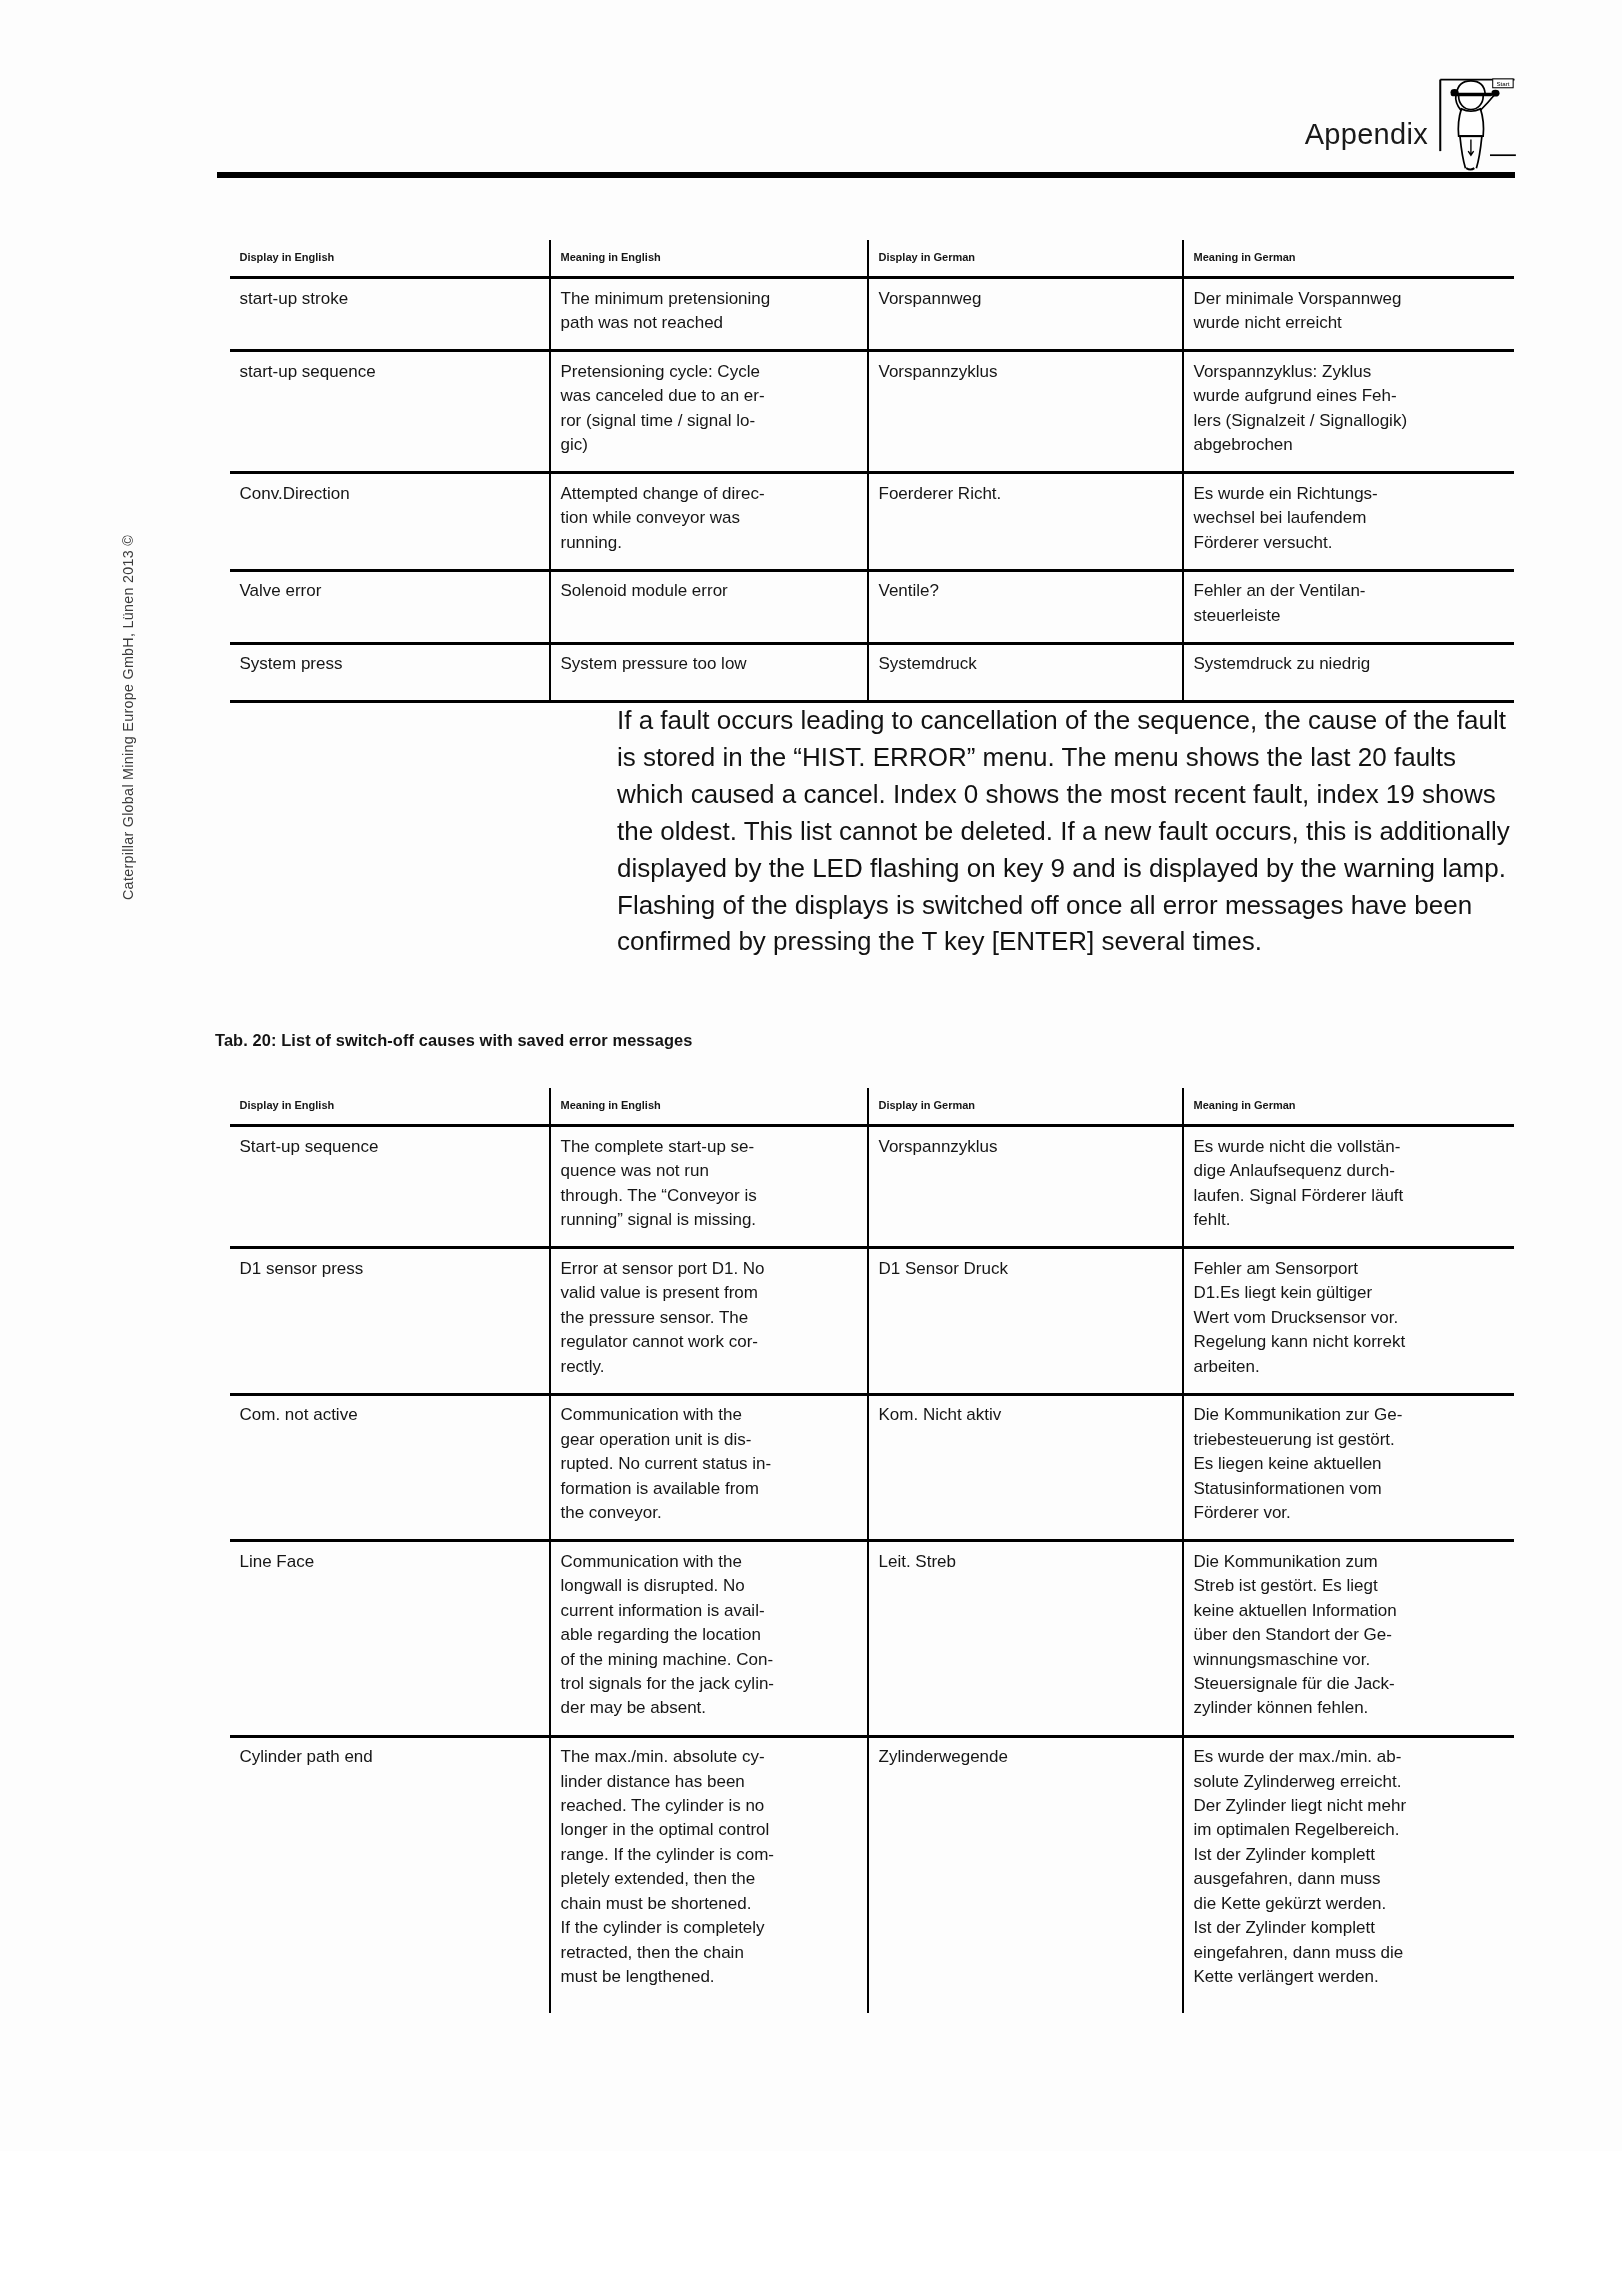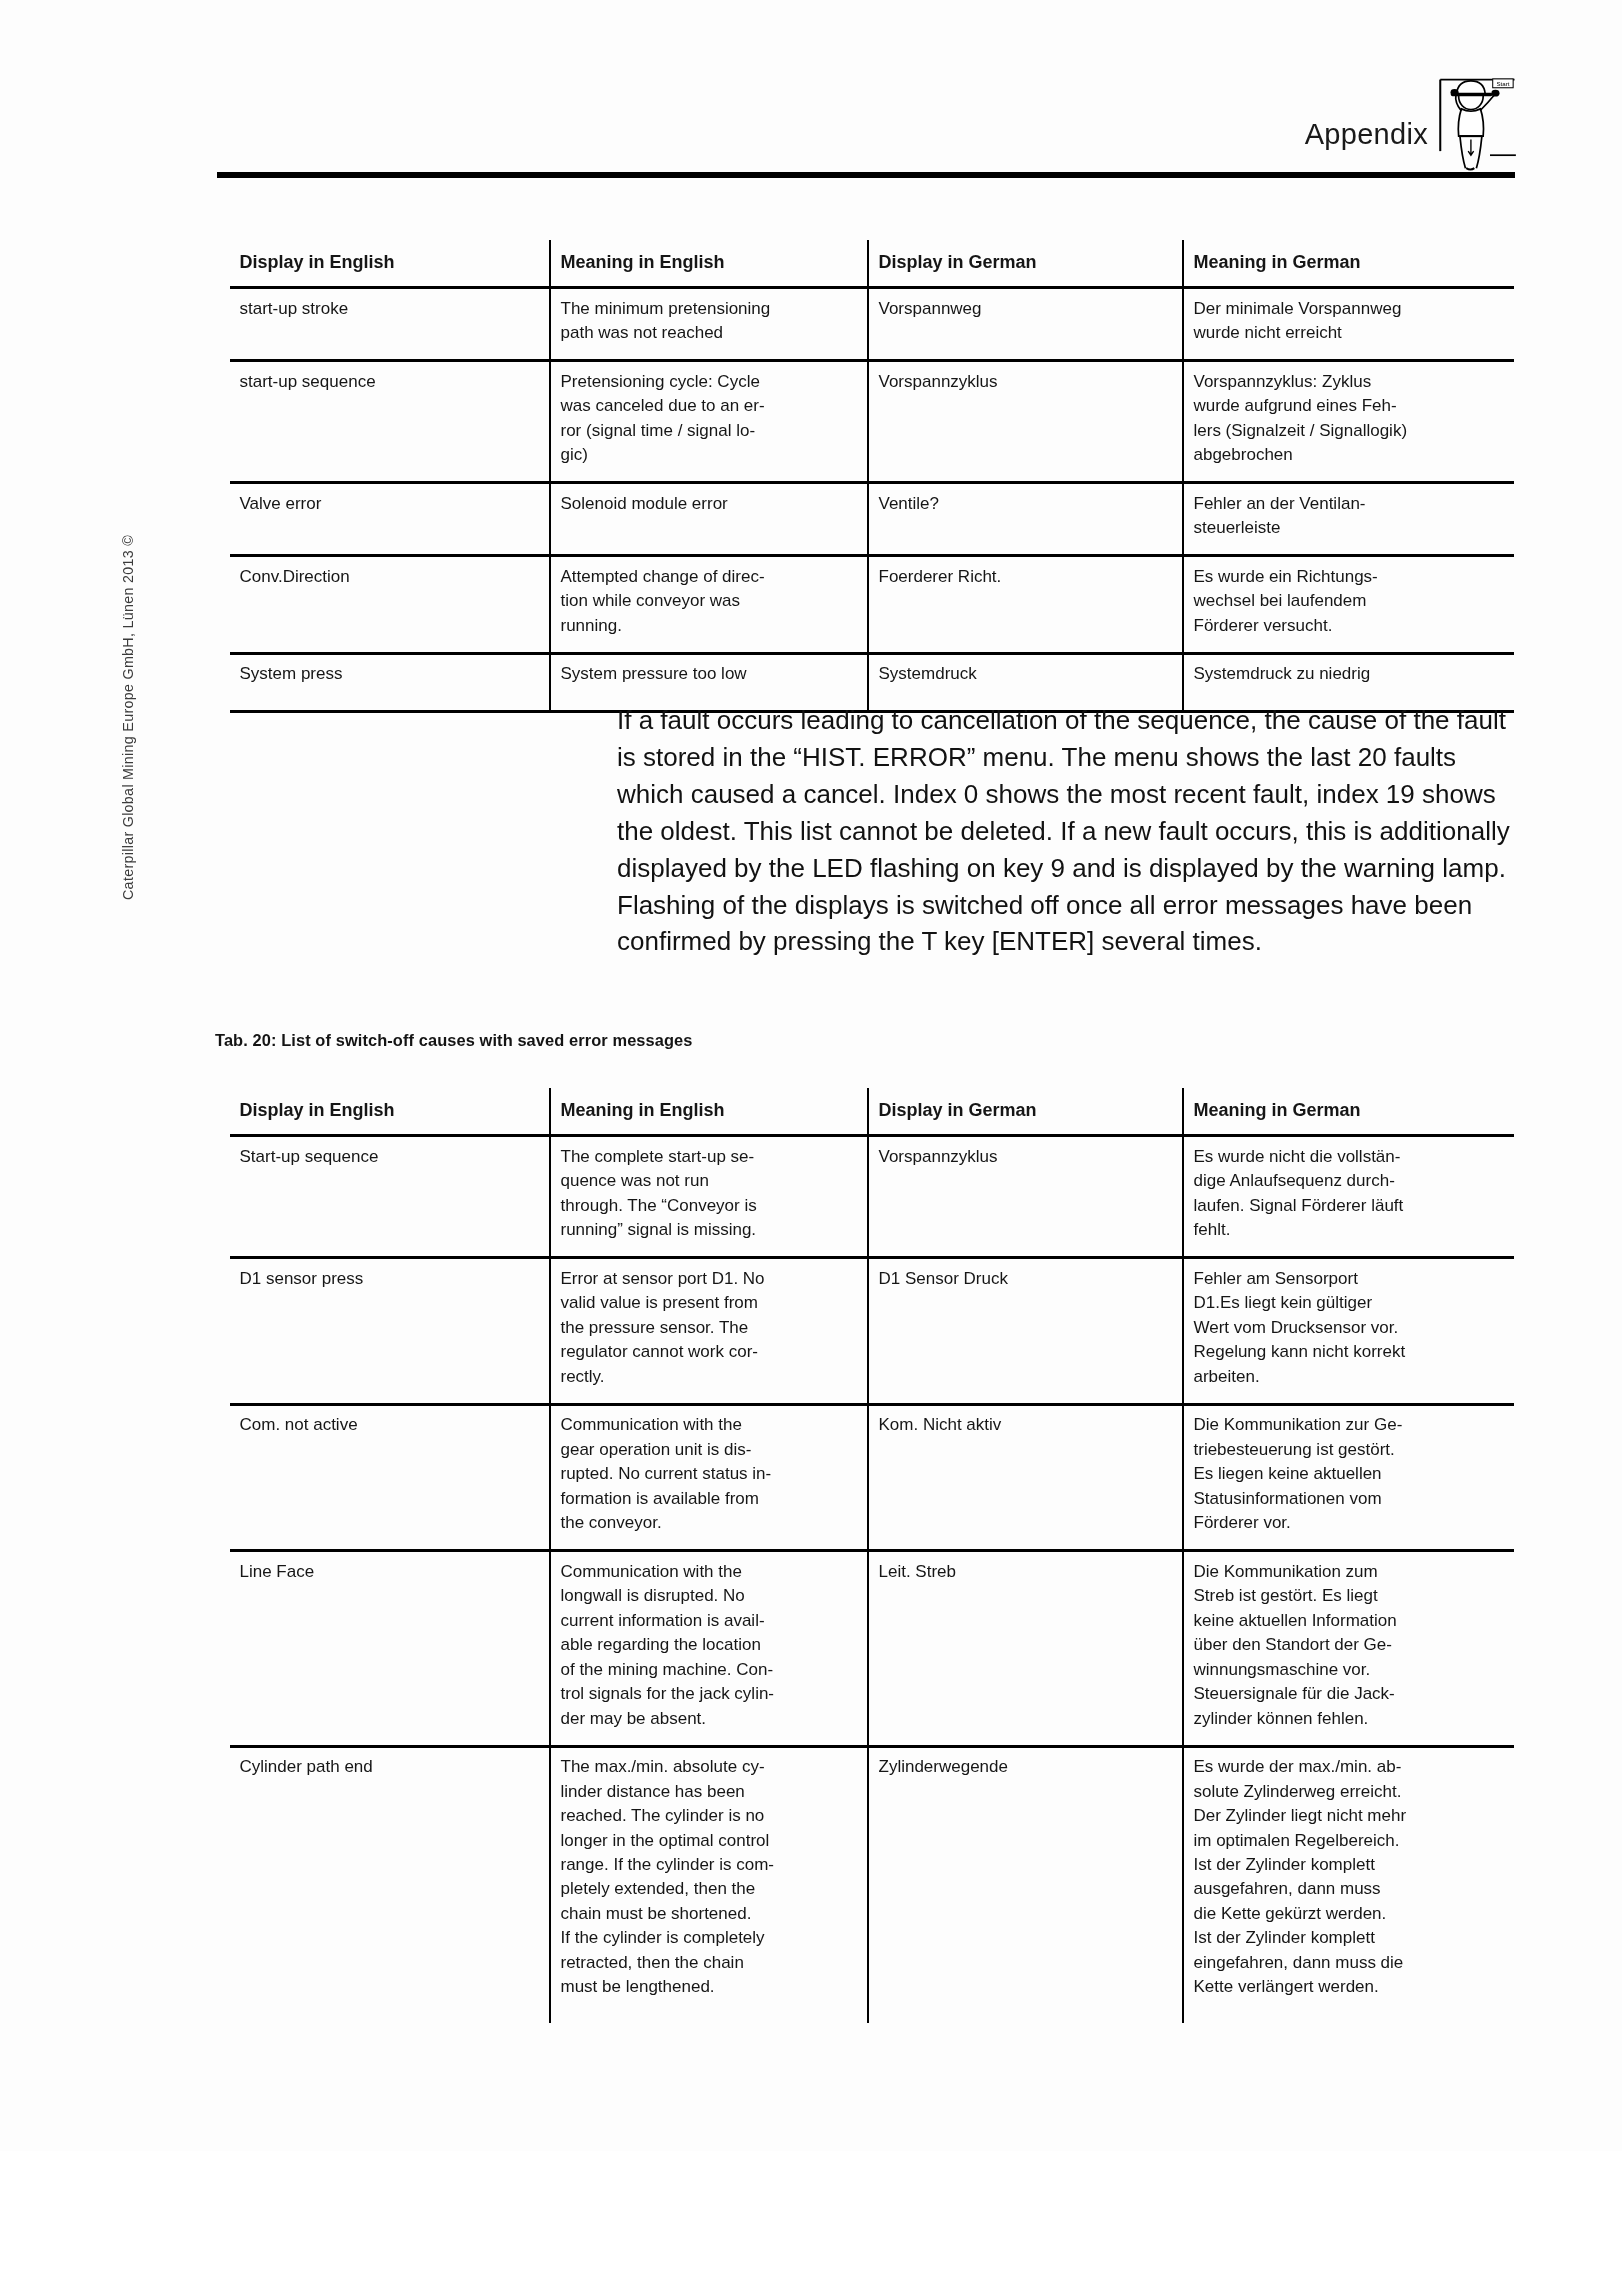--- a/index.html
+++ b/index.html
@@ -81,21 +81,21 @@
     color: #161616;
   }
   .doc-table col.c1 { width: 320px; }
   .doc-table col.c2 { width: 318px; }
   .doc-table col.c3 { width: 315px; }
   .doc-table col.c4 { width: 331px; }
 
   .doc-table th {
     text-align: left;
     font-weight: bold;
-    font-size: 18px;
+    font-size: 11px;
     padding: 9.5px 11px 11px 9.5px;
     vertical-align: top;
     border-bottom: 3.4px solid #000;
     border-left: 2px solid #000;
   }
   .doc-table th:first-child { border-left: none; }
 
   .doc-table td {
     text-align: left;
     vertical-align: top;
@@ -258,42 +258,42 @@
           </td>
           <td>Vorspannzyklus</td>
           <td>
             <span class="cellline">Vorspannzyklus: Zyklus</span>
             <span class="cellline">wurde aufgrund eines Feh-</span>
             <span class="cellline">lers (Signalzeit / Signallogik)</span>
             <span class="cellline">abgebrochen</span>
           </td>
         </tr>
         <tr class="rule-row">
-          <td>Valve error</td>
-          <td>
-            <span class="cellline">Solenoid module error</span>
-          </td>
-          <td>Ventile?</td>
-          <td>
-            <span class="cellline">Fehler an der Ventilan-</span>
-            <span class="cellline">steuerleiste</span>
-          </td>
-        </tr>
-        <tr class="rule-row">
           <td>Conv.Direction</td>
           <td>
             <span class="cellline">Attempted change of direc-</span>
             <span class="cellline">tion while conveyor was</span>
             <span class="cellline">running.</span>
           </td>
           <td>Foerderer Richt.</td>
           <td>
             <span class="cellline">Es wurde ein Richtungs-</span>
             <span class="cellline">wechsel bei laufendem</span>
             <span class="cellline">Förderer versucht.</span>
+          </td>
+        </tr>
+        <tr class="rule-row">
+          <td>Valve error</td>
+          <td>
+            <span class="cellline">Solenoid module error</span>
+          </td>
+          <td>Ventile?</td>
+          <td>
+            <span class="cellline">Fehler an der Ventilan-</span>
+            <span class="cellline">steuerleiste</span>
           </td>
         </tr>
         <tr class="last-row">
           <td>System press</td>
           <td>
             <span class="cellline">System pressure too low</span>
           </td>
           <td>Systemdruck</td>
           <td>
             <span class="cellline">Systemdruck zu niedrig</span>

